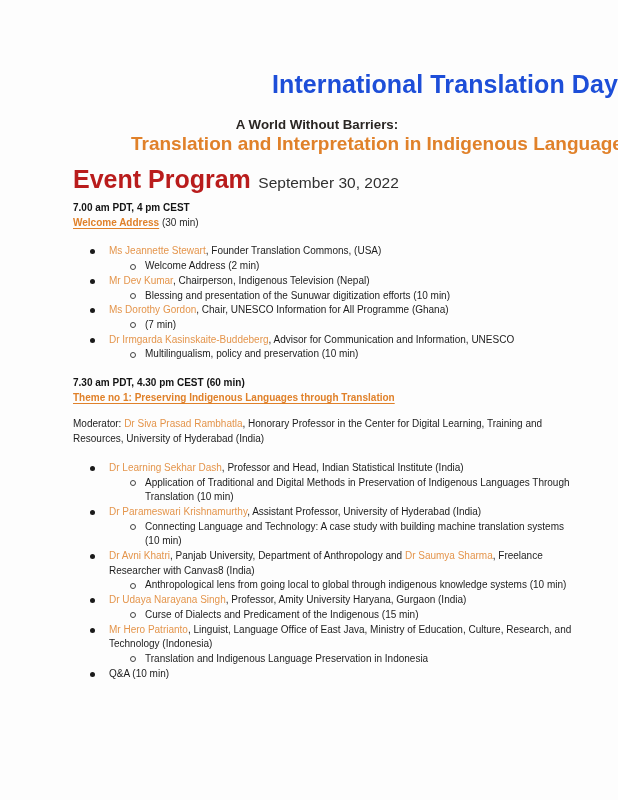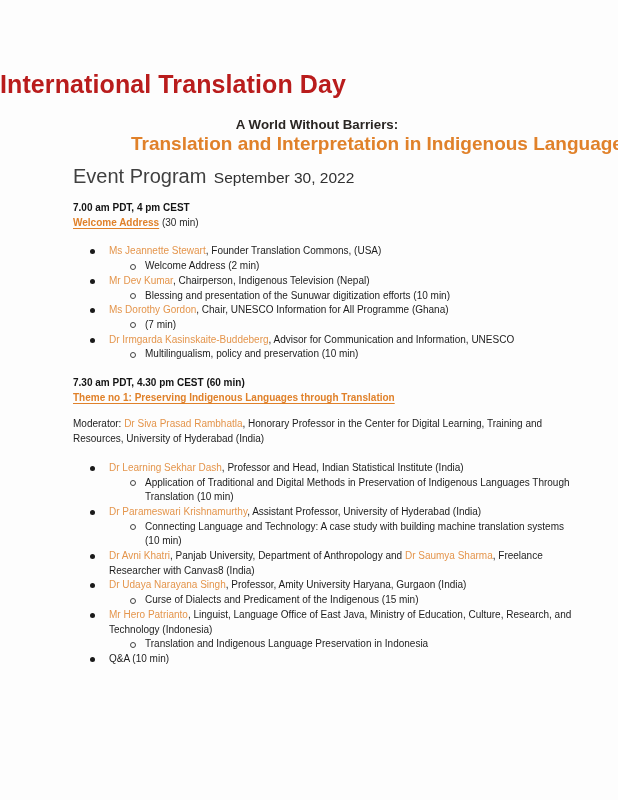--- a/index.html
+++ b/index.html
@@ -19,24 +19,24 @@
       position: absolute;
       left: 0; top: 0;
       width: 618px;
       height: 800px;
     }
     .title {
       position: absolute;
       top: 70px;
       left: 0;
       width: 618px;
-      text-align: left;
+      text-align: right;
       font-size: 25px;
       font-weight: bold;
-      color: #b91c1c;
+      color: #1d4ed8;
       letter-spacing: 0.1px;
     }
     .subtitle-1 {
       position: absolute;
       top: 117px;
       left: 0;
       width: 618px;
       text-align: center;
       font-size: 13.3px;
       font-weight: bold;
@@ -52,23 +52,23 @@
       color: #e0812a;
       white-space: nowrap;
     }
     .program-heading {
       position: absolute;
       top: 165px;
       left: 73px;
       white-space: nowrap;
     }
     .program-heading .big {
-      font-size: 20px;
-      font-weight: normal;
-      color: #404040;
+      font-size: 25px;
+      font-weight: bold;
+      color: #b91c1c;
     }
     .program-heading .date {
       font-size: 15.5px;
       color: #303030;
       margin-left: 3px;
     }
     .content {
       position: absolute;
       left: 73px;
       top: 201px;
@@ -217,20 +217,23 @@
         <li>
           <span class="b1"></span>
           <span class="orange">Dr Parameswari Krishnamurthy</span><span>, Assistant Professor, University of Hyderabad (India)</span>
           <ul class="lvl2">
             <li><span class="b2"></span><span>Connecting Language and Technology: A case study with building machine translation systems (10 min)</span></li>
           </ul>
         </li>
         <li>
           <span class="b1"></span>
           <span class="orange">Dr Avni Khatri</span><span>,  Panjab University, Department of Anthropology and </span><span class="orange">Dr Saumya Sharma</span><span>, Freelance Researcher with Canvas8 (India)</span>
+          <ul class="lvl2">
+            <li><span class="b2"></span><span>Anthropological lens from going local to global through indigenous knowledge systems (10 min)</span></li>
+          </ul>
         </li>
         <li>
           <span class="b1"></span>
           <span class="orange">Dr Udaya Narayana Singh</span><span>, Professor, Amity University Haryana, Gurgaon (India)</span>
           <ul class="lvl2">
             <li><span class="b2"></span><span>Curse of Dialects and Predicament of the Indigenous (15 min)</span></li>
           </ul>
         </li>
         <li>
           <span class="b1"></span>

